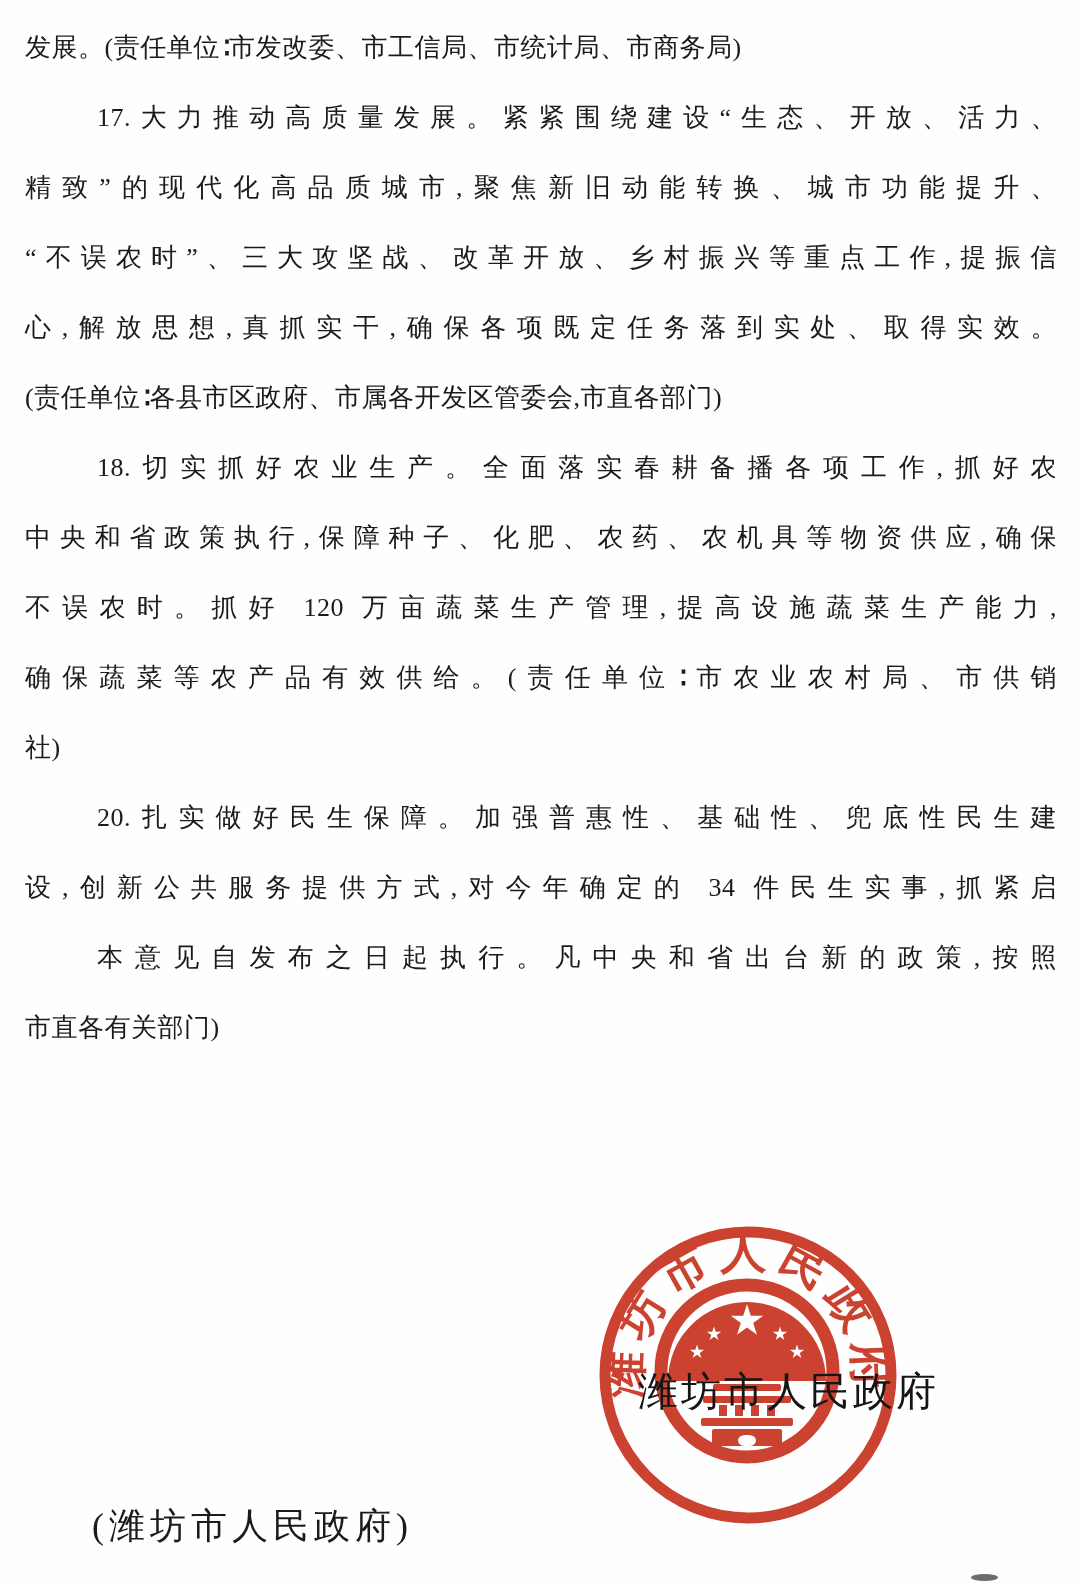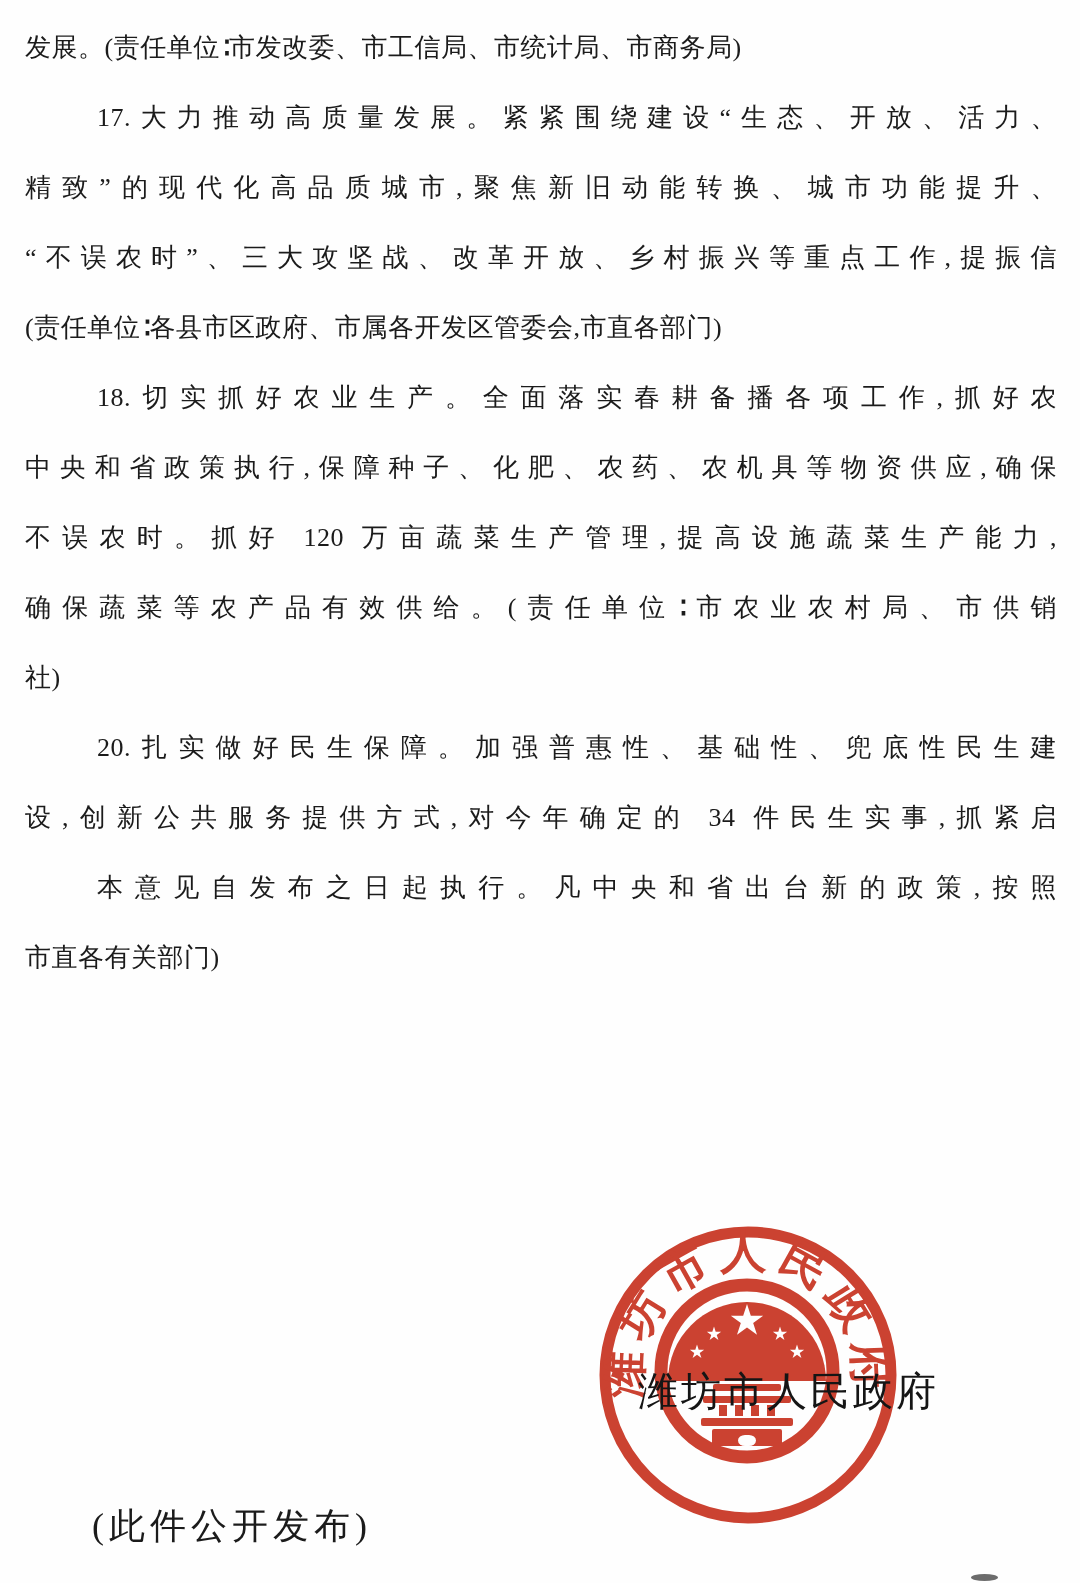--- a/index.html
+++ b/index.html
@@ -66,20 +66,21 @@
 </head>
 <body>
 
 <div class="page">
 
   <main class="doc">
     <div class="line end">发展。(责任单位∶市发改委、市工信局、市统计局、市商务局)</div>
     <div class="line indent">17.大力推动高质量发展。紧紧围绕建设“生态、开放、活力、</div>
     <div class="line">精致”的现代化高品质城市,聚焦新旧动能转换、城市功能提升、</div>
     <div class="line">“不误农时”、三大攻坚战、改革开放、乡村振兴等重点工作,提振信</div>
+    <div class="line">心,解放思想,真抓实干,确保各项既定任务落到实处、取得实效。</div>
     <div class="line end">(责任单位∶各县市区政府、市属各开发区管委会,市直各部门)</div>
     <div class="line indent">18.切实抓好农业生产。全面落实春耕备播各项工作,抓好农</div>
     <div class="line">中央和省政策执行,保障种子、化肥、农药、农机具等物资供应,确保</div>
     <div class="line">不误农时。抓好 120 万亩蔬菜生产管理,提高设施蔬菜生产能力,</div>
     <div class="line">确保蔬菜等农产品有效供给。(责任单位∶市农业农村局、市供销</div>
     <div class="line end">社)</div>
     <div class="line indent">20.扎实做好民生保障。加强普惠性、基础性、兜底性民生建</div>
     <div class="line">设,创新公共服务提供方式,对今年确定的 34 件民生实事,抓紧启</div>
     <div class="line indent">本意见自发布之日起执行。凡中央和省出台新的政策,按照</div>
     <div class="line end">市直各有关部门)</div>
@@ -113,17 +114,17 @@
         <rect x="170" y="181" width="8" height="11"></rect>
         <rect x="104" y="194" width="92" height="8" rx="2"></rect>
         <rect x="115" y="205" width="70" height="17" rx="2"></rect>
         <rect x="141" y="211" width="18" height="11" rx="7" fill="#ffffff"></rect>
       </g>
     </g>
   </svg>
 
   <div class="sig-name">潍坊市人民政府</div>
 
-  <div class="footer-note">(此件公开发布)</div>
+  <div class="footer-note">(潍坊市人民政府)</div>
 
   <div class="page-smudge"></div>
 
 </div>
 
 </body></html>

